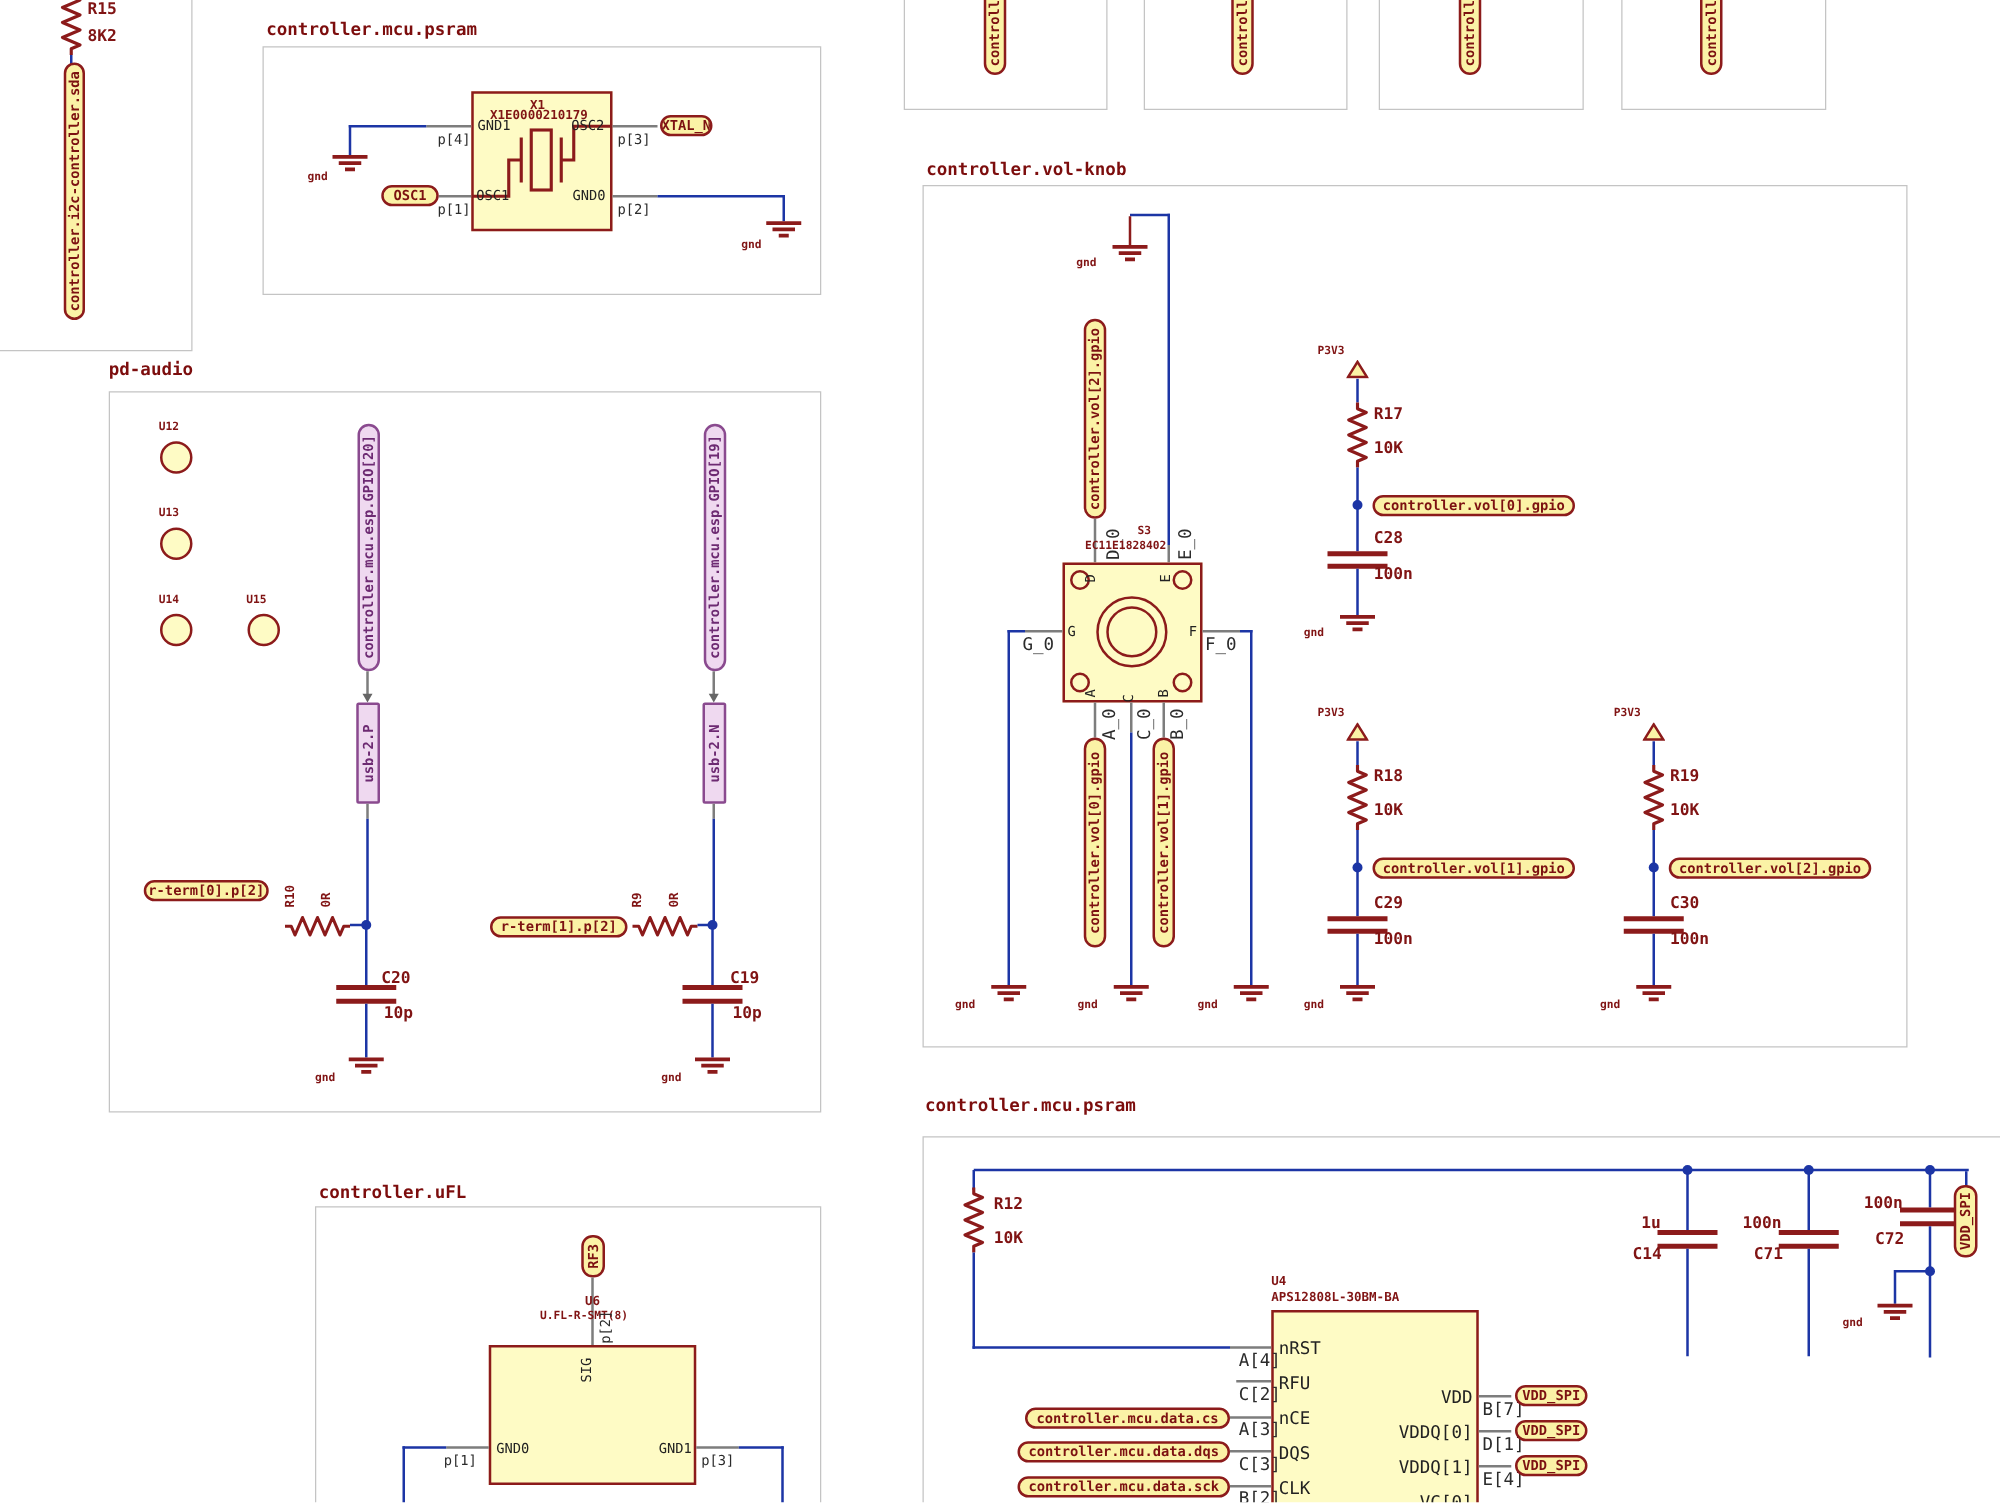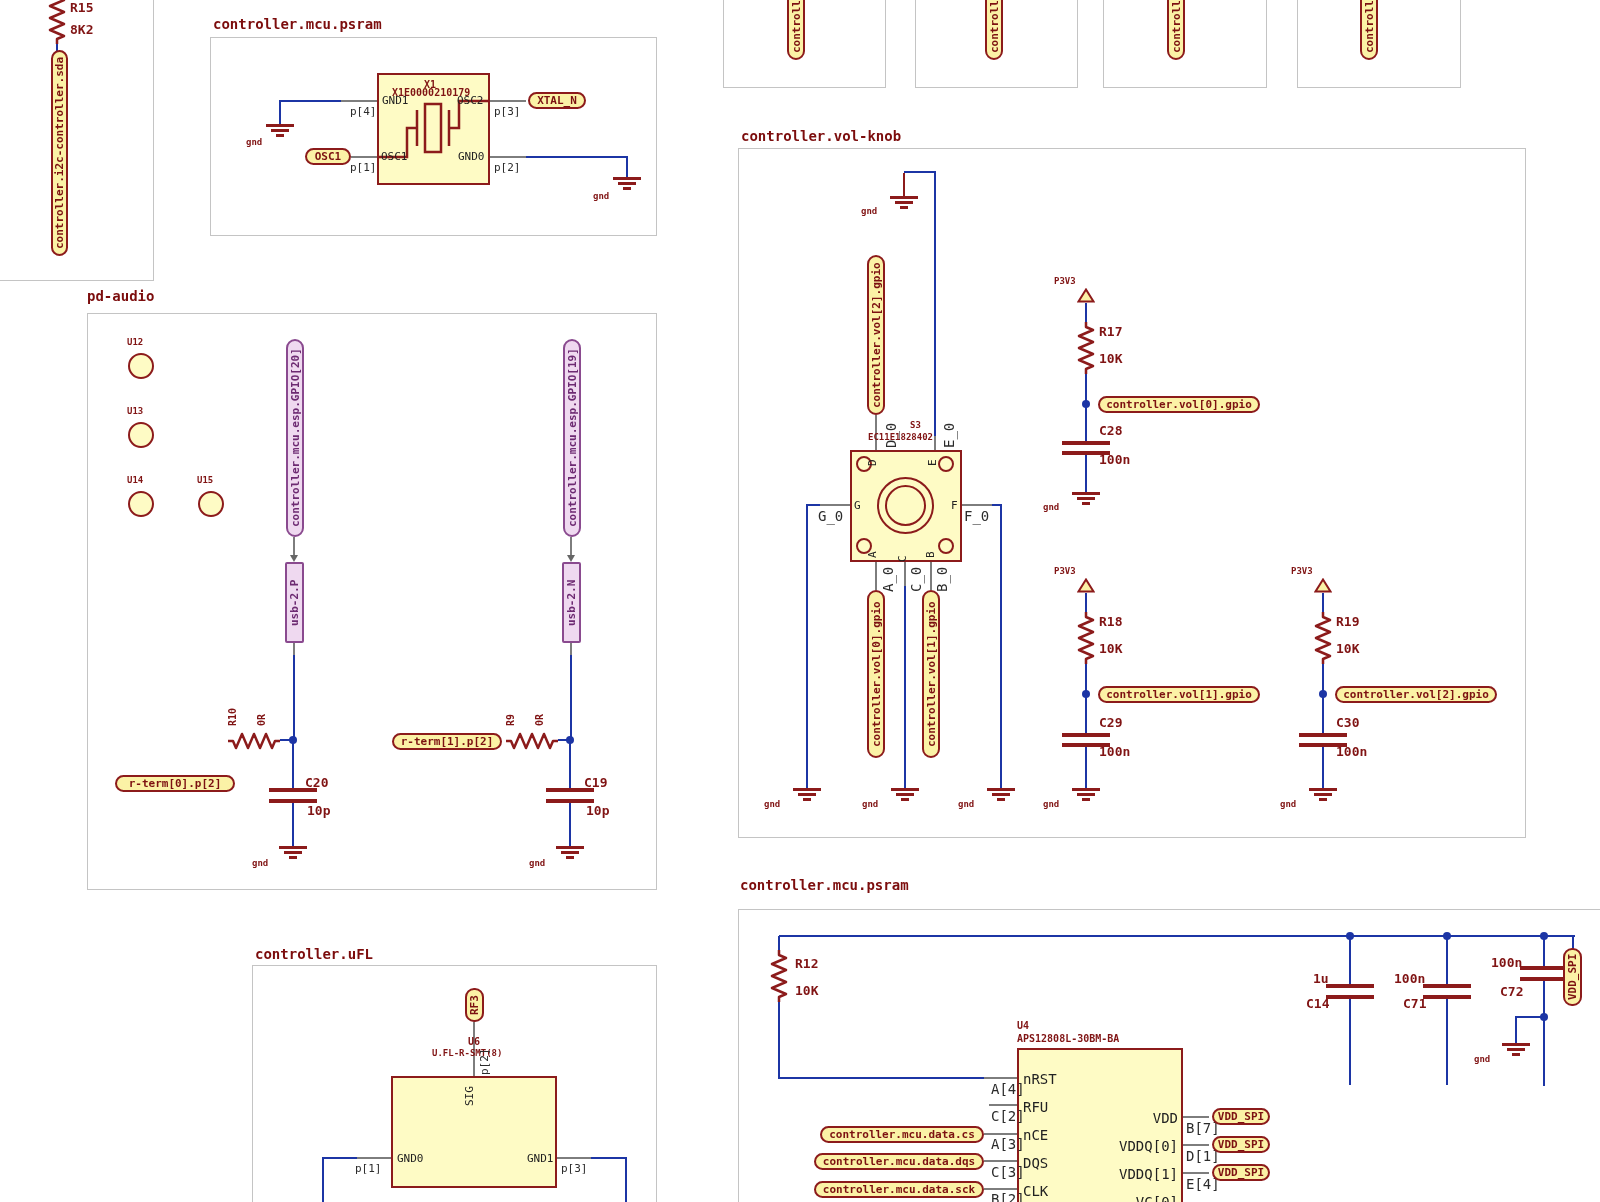--- a/index.html
+++ b/index.html
@@ -97,21 +97,21 @@
     </div>
 <div class="lbs" style="left:246px;top:137px">gnd</div>
 <div class="w" style="left:526px;top:156px;width:102px;height:2px"></div>
 <div class="w" style="left:626px;top:156px;width:2px;height:21px"></div>
 <div class="gs" style="left:613px;top:177px">
       <i></i>
       <i></i>
       <i></i>
     </div>
 <div class="lbs" style="left:593px;top:191px">gnd</div>
-<div class="pill" style="left:528px;top:92px;width:58px;height:17px">XTAL_N</div>
+<div class="pill" style="left:528px;top:92px;width:42px;height:17px">XTAL_N</div>
 <div class="pill" style="left:305px;top:148px;width:46px;height:17px">OSC1</div>
 
 
 <div class="t" style="left:87px;top:288px">pd-audio</div>
 <div class="box" style="left:87px;top:313px;width:570px;height:577px"></div>
 <div class="lbs" style="left:127px;top:337px">U12</div>
 <div class="tp" style="left:128px;top:353px"></div>
 <div class="lbs" style="left:127px;top:406px">U13</div>
 <div class="tp" style="left:128px;top:422px"></div>
 <div class="lbs" style="left:127px;top:475px">U14</div>
@@ -123,21 +123,21 @@
 <div class="arrowd" style="left:290px;top:555px"></div>
 <div class="prect vt" style="left:285px;top:562px;width:19px;height:81px">usb-2.P</div>
 <div class="ppill vt" style="left:563px;top:339px;width:18px;height:198px">controller.mcu.esp.GPIO[19]</div>
 <div class="s" style="left:570px;top:537px;width:2px;height:19px"></div>
 <div class="arrowd" style="left:567px;top:555px"></div>
 <div class="prect vt" style="left:562px;top:562px;width:19px;height:81px">usb-2.N</div>
 <div class="s" style="left:293px;top:643px;width:2px;height:12px"></div>
 <div class="w" style="left:293px;top:655px;width:2px;height:86px"></div>
 <div class="s" style="left:570px;top:643px;width:2px;height:12px"></div>
 <div class="w" style="left:570px;top:655px;width:2px;height:86px"></div>
-<div class="pill" style="left:115px;top:775px;width:120px;height:17px">r-term[0].p[2]</div>
+<div class="pill" style="left:115px;top:704px;width:100px;height:17px">r-term[0].p[2]</div>
 <svg class="a" style="left:228px;top:731px" width="52" height="20">
       <use href="#rzh"></use>
     </svg>
 <div class="lbm vt a" style="left:227px;top:692px;width:13px;height:34px">R10</div>
 <div class="lbm vt a" style="left:256px;top:704px;width:13px;height:22px">0R</div>
 <div class="w" style="left:280px;top:739px;width:14px;height:2px"></div>
 <div class="dot" style="left:289px;top:736px"></div>
 <div class="pill" style="left:392px;top:733px;width:110px;height:17px">r-term[1].p[2]</div>
 <svg class="a" style="left:506px;top:731px" width="52" height="20">
       <use href="#rzh"></use>

